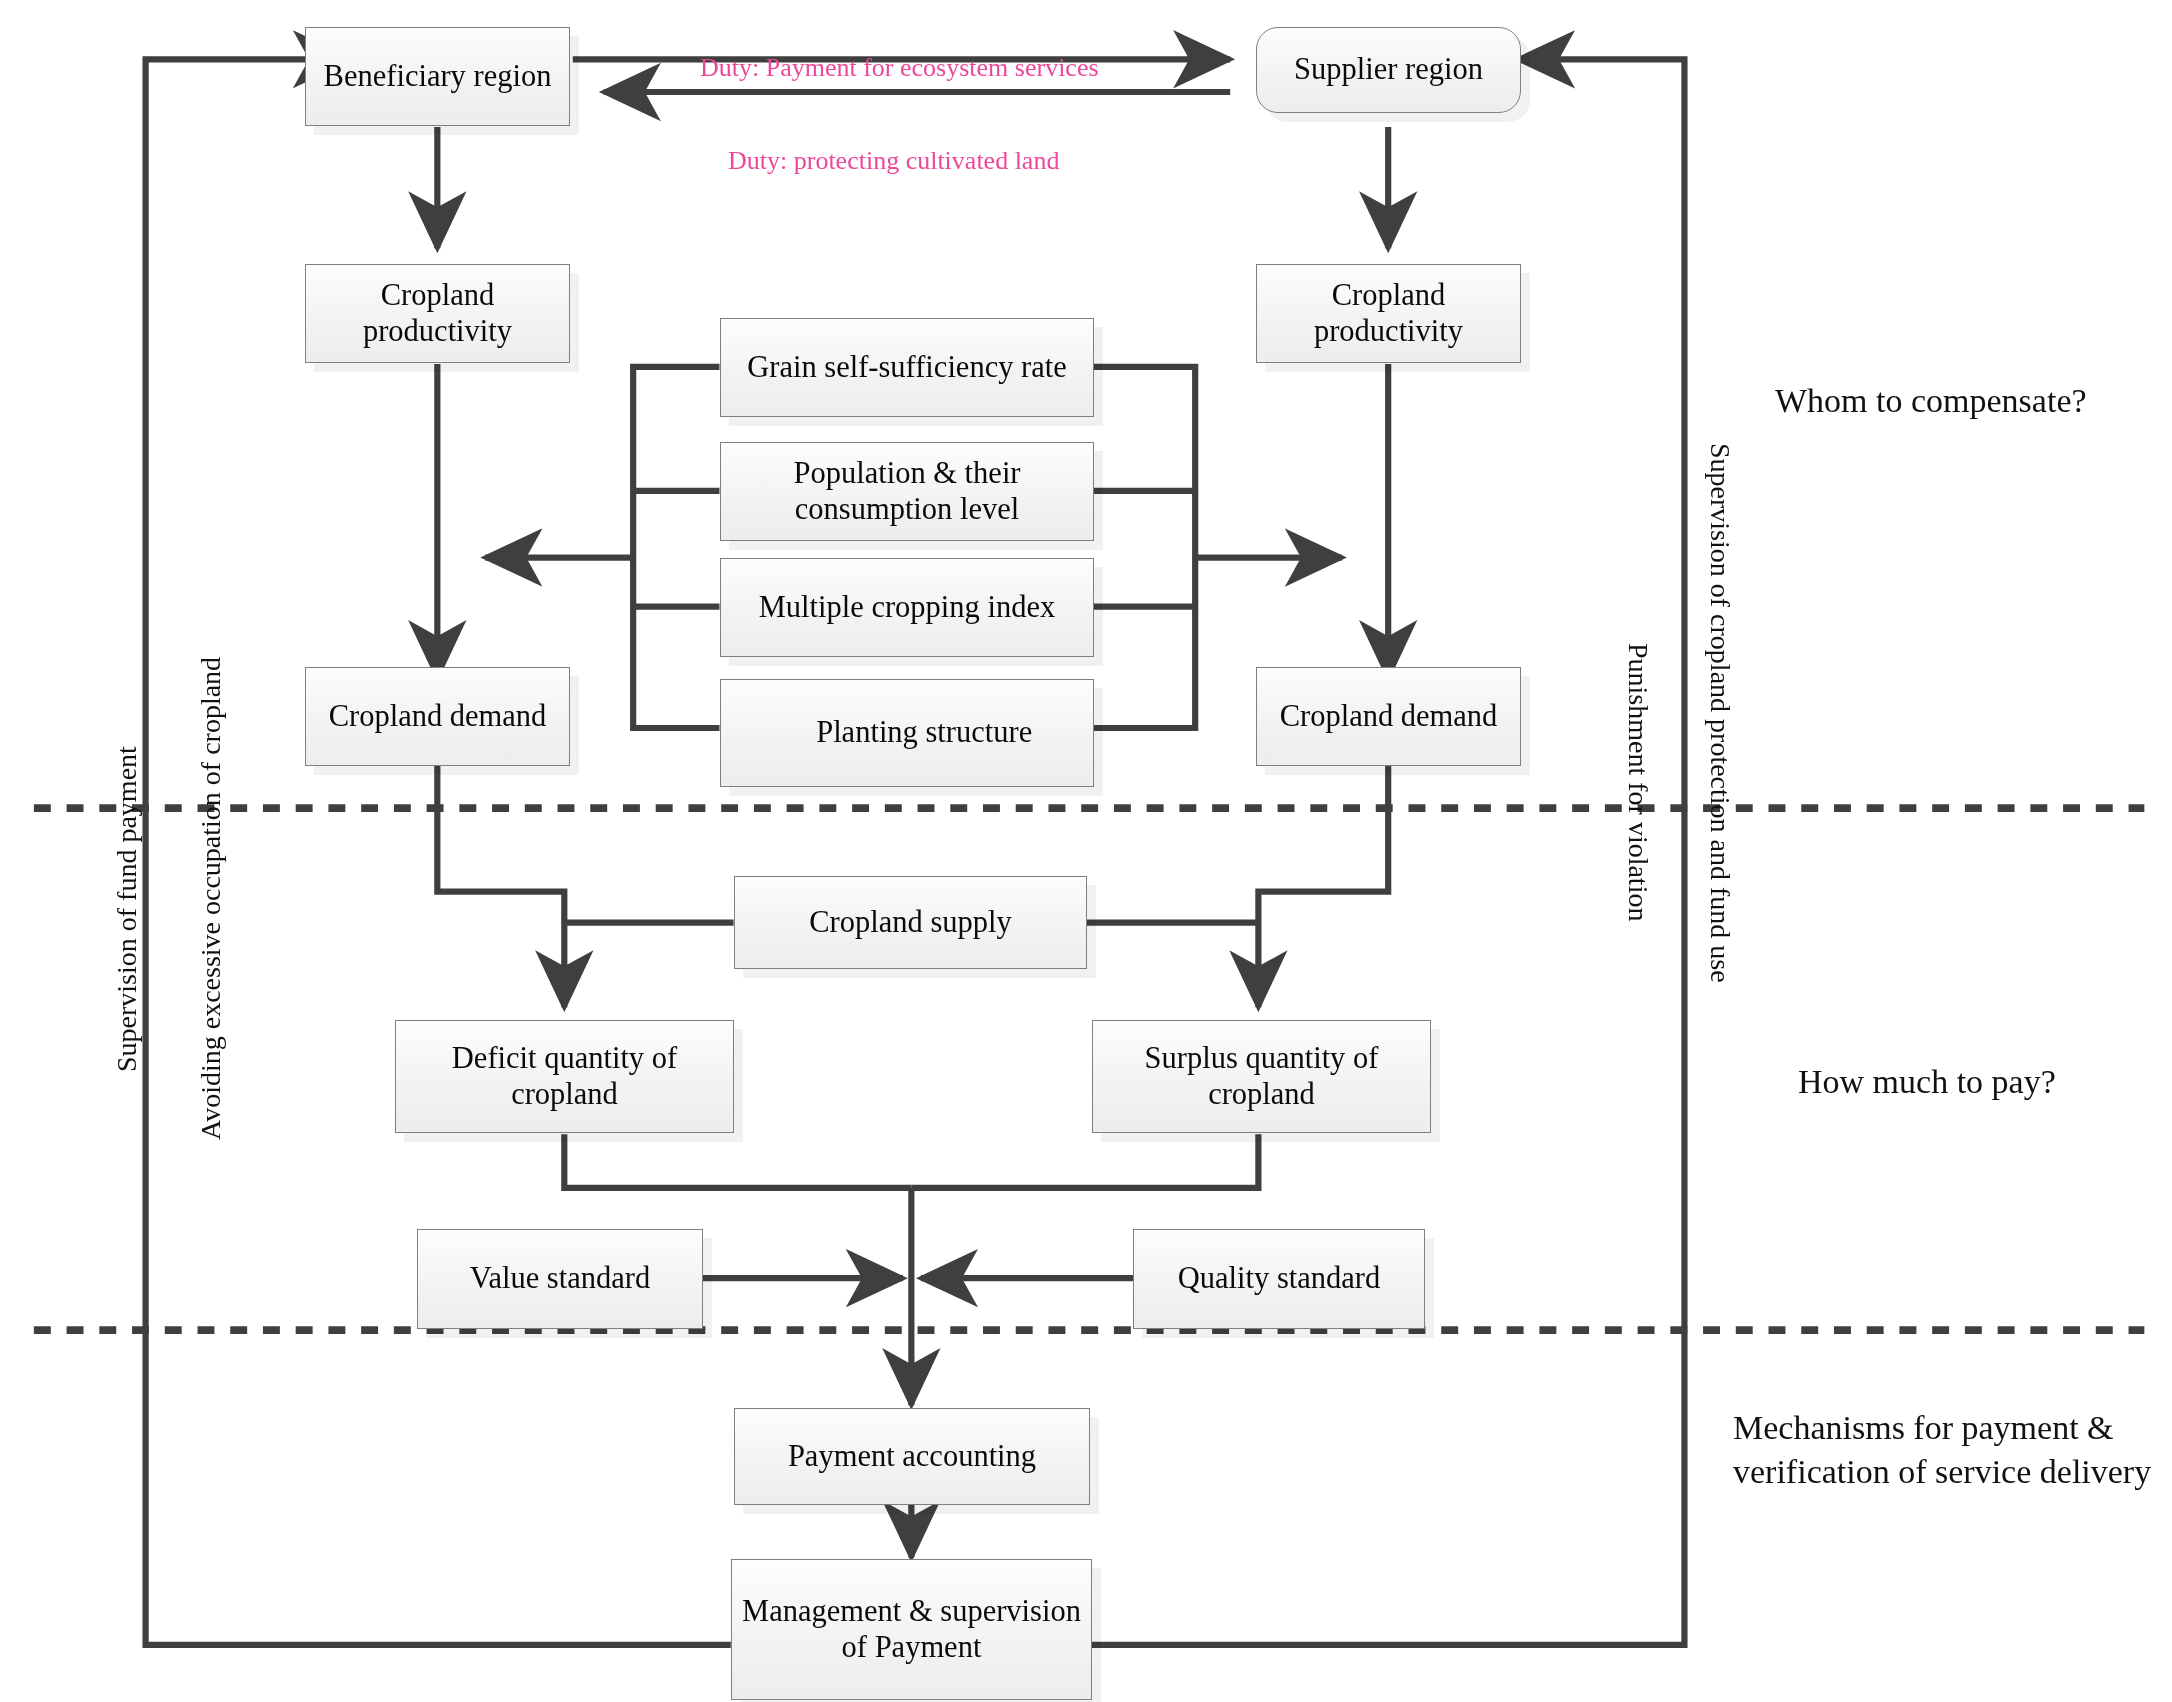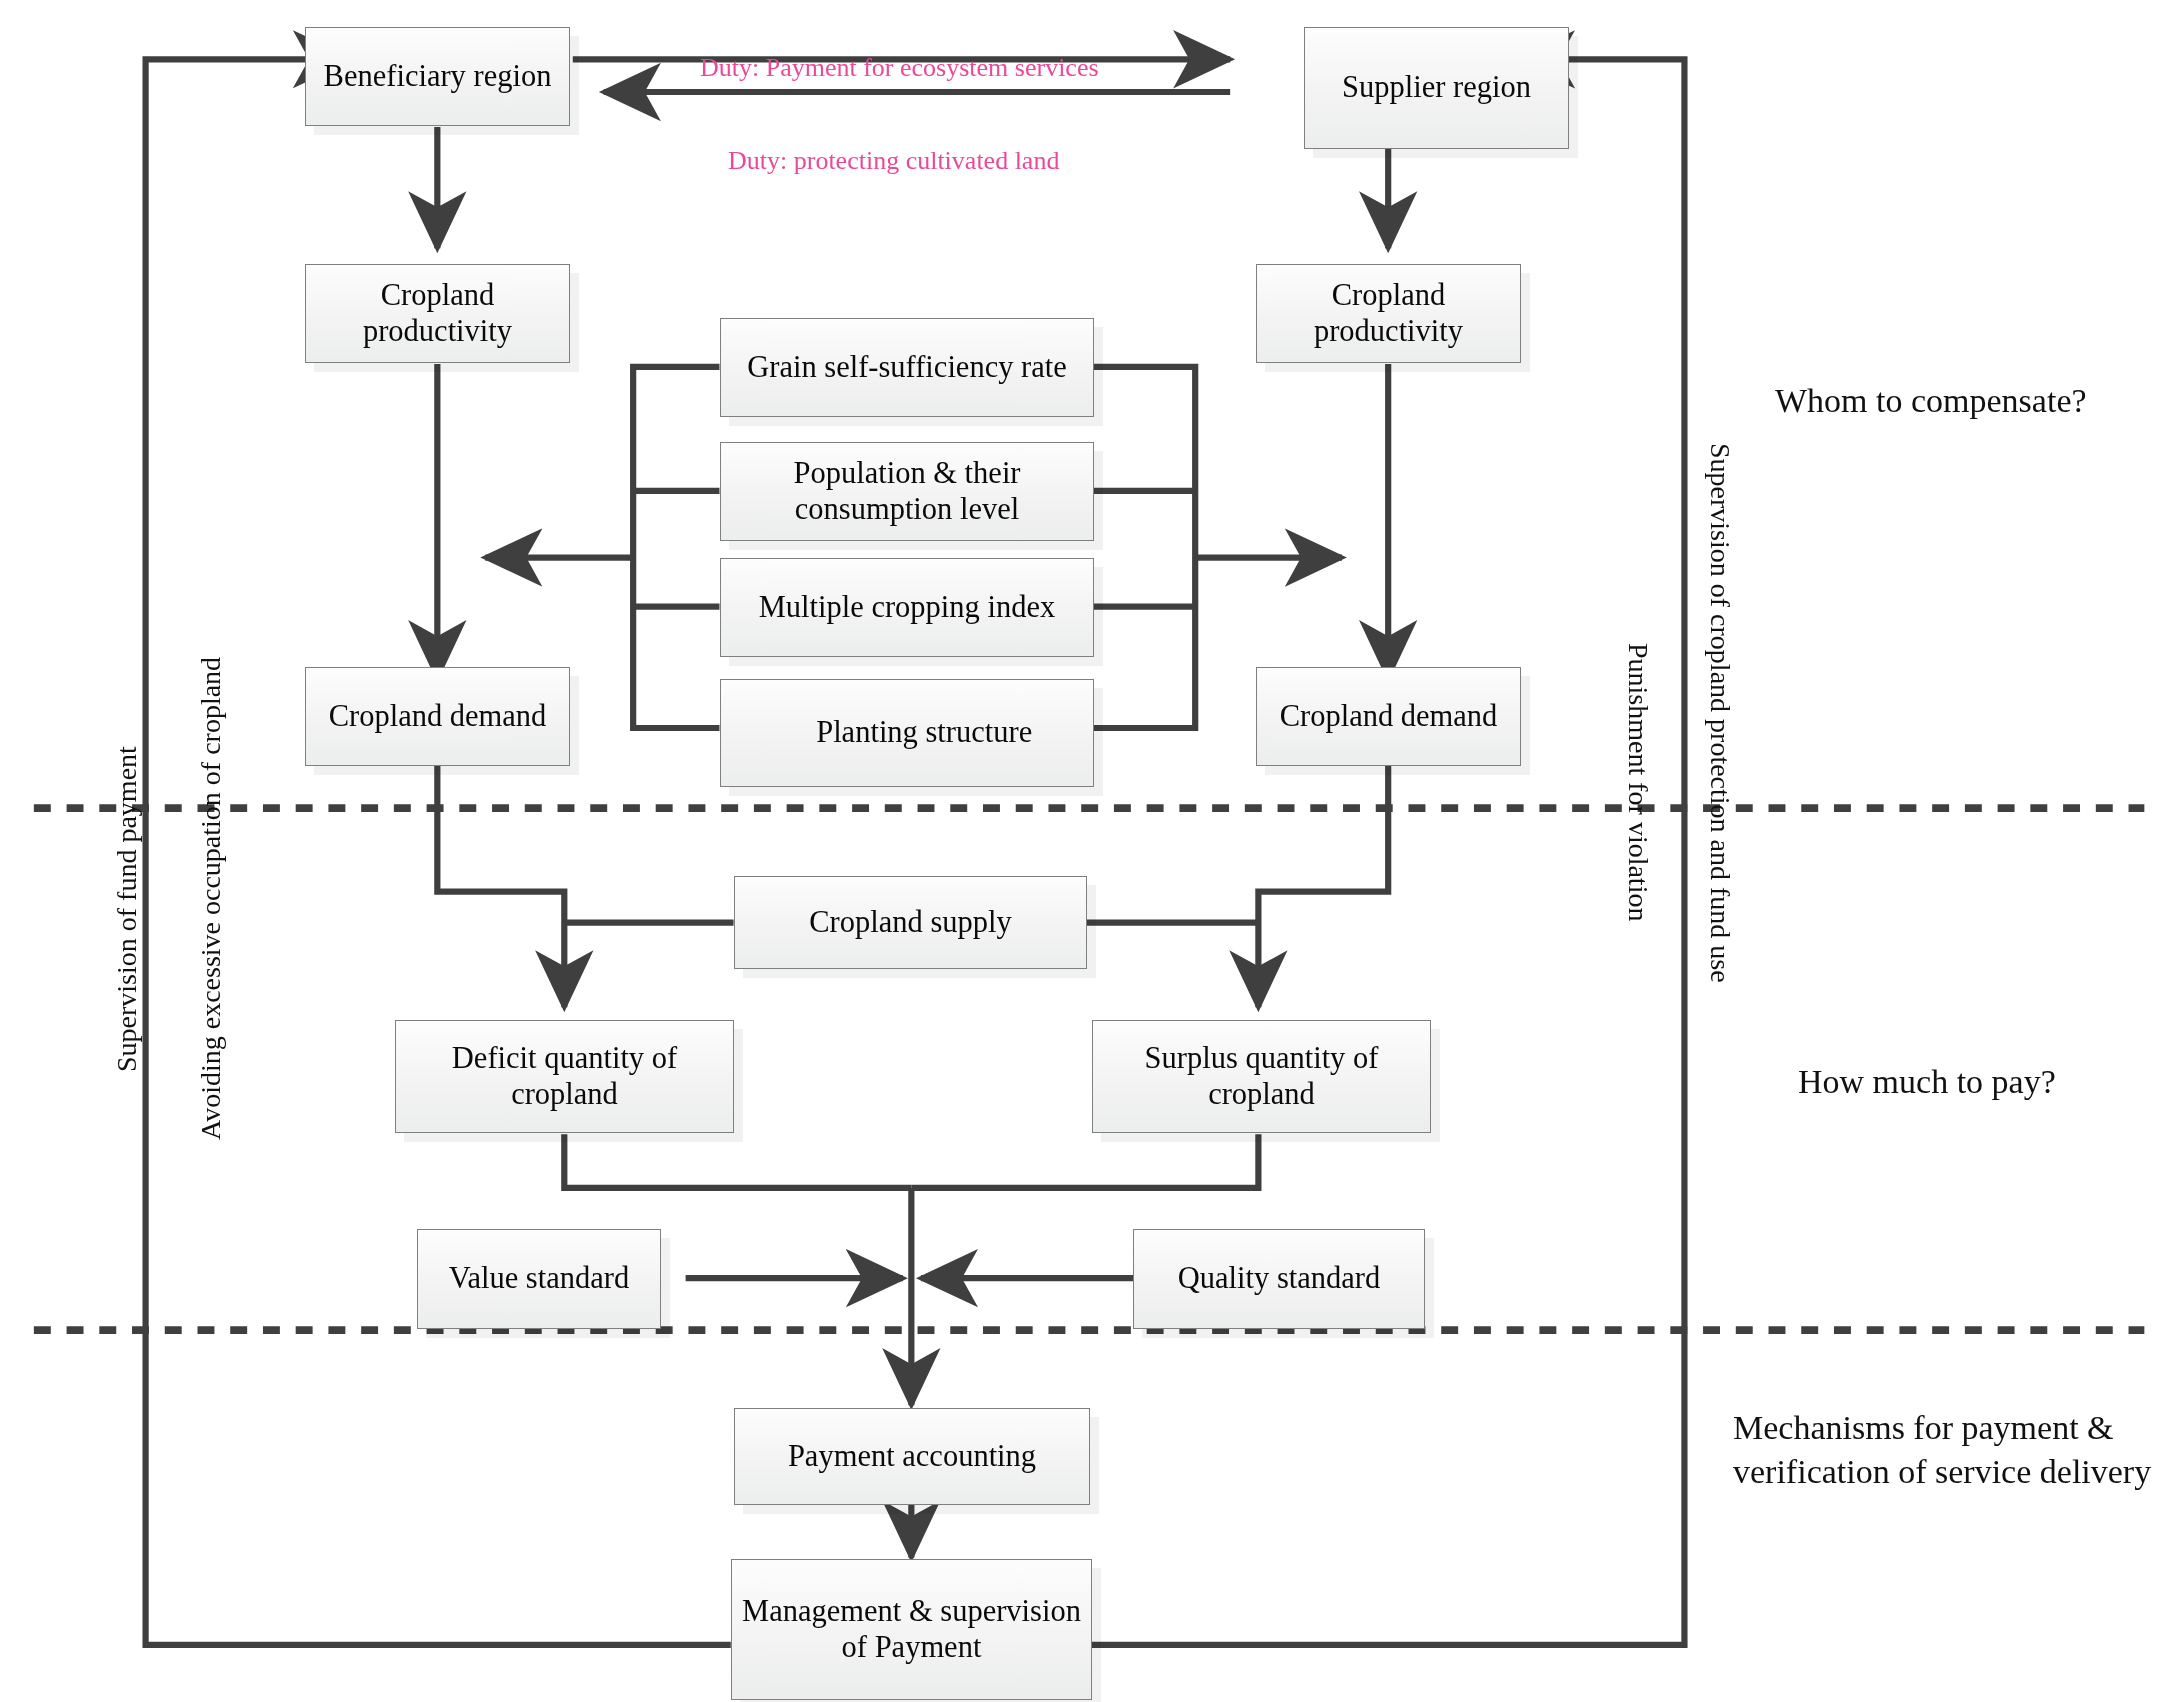--- a/index.html
+++ b/index.html
@@ -115,21 +115,21 @@
     <g stroke="#3f3f3f" stroke-width="14" stroke-dasharray="30 28" fill="none">
       <line x1="60" y1="1432" x2="3800" y2="1432"></line>
       <line x1="60" y1="2357" x2="3800" y2="2357"></line>
     </g>
   </svg>
 
   <div class="node" style="left:305px;top:27px;width:265px;height:99px;">
     <span>Beneficiary region</span>
   </div>
 
-  <div class="node" style="left:1304px;top:27px;width:265px;height:122px;">
+  <div class="node" style="left:1256px;top:27px;width:265px;height:86px;border-radius:22px;">
     <span>Supplier region</span>
   </div>
 
   <div class="node" style="left:305px;top:264px;width:265px;height:99px;">
     <span>Cropland productivity</span>
   </div>
 
   <div class="node" style="left:1256px;top:264px;width:265px;height:99px;">
     <span>Cropland productivity</span>
   </div>
@@ -163,21 +163,21 @@
   </div>
 
   <div class="node" style="left:734px;top:876px;width:353px;height:93px;">
     <span>Cropland supply</span>
   </div>
 
   <div class="node" style="left:1092px;top:1020px;width:339px;height:113px;">
     <span>Surplus quantity of cropland</span>
   </div>
 
-  <div class="node" style="left:417px;top:1229px;width:244px;height:100px;">
+  <div class="node" style="left:417px;top:1229px;width:286px;height:100px;">
     <span>Value standard</span>
   </div>
 
   <div class="node" style="left:1133px;top:1229px;width:292px;height:100px;">
     <span>Quality standard</span>
   </div>
 
   <div class="node" style="left:734px;top:1408px;width:356px;height:97px;">
     <span>Payment accounting</span>
   </div>

